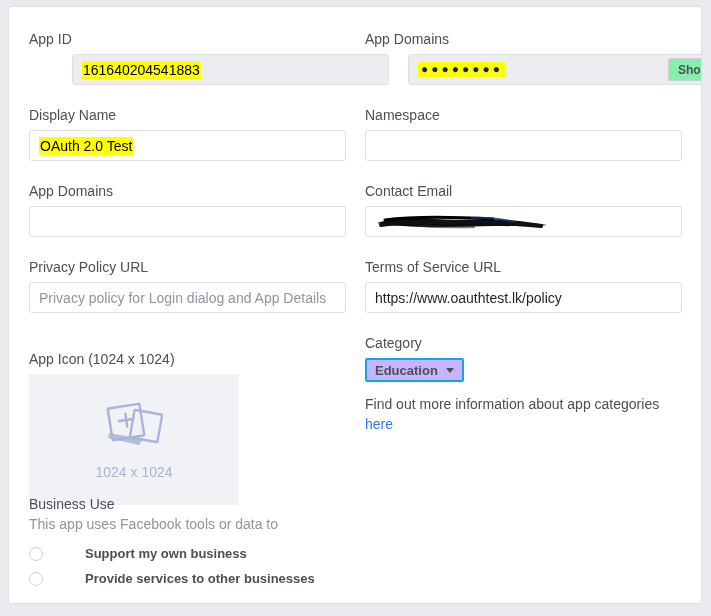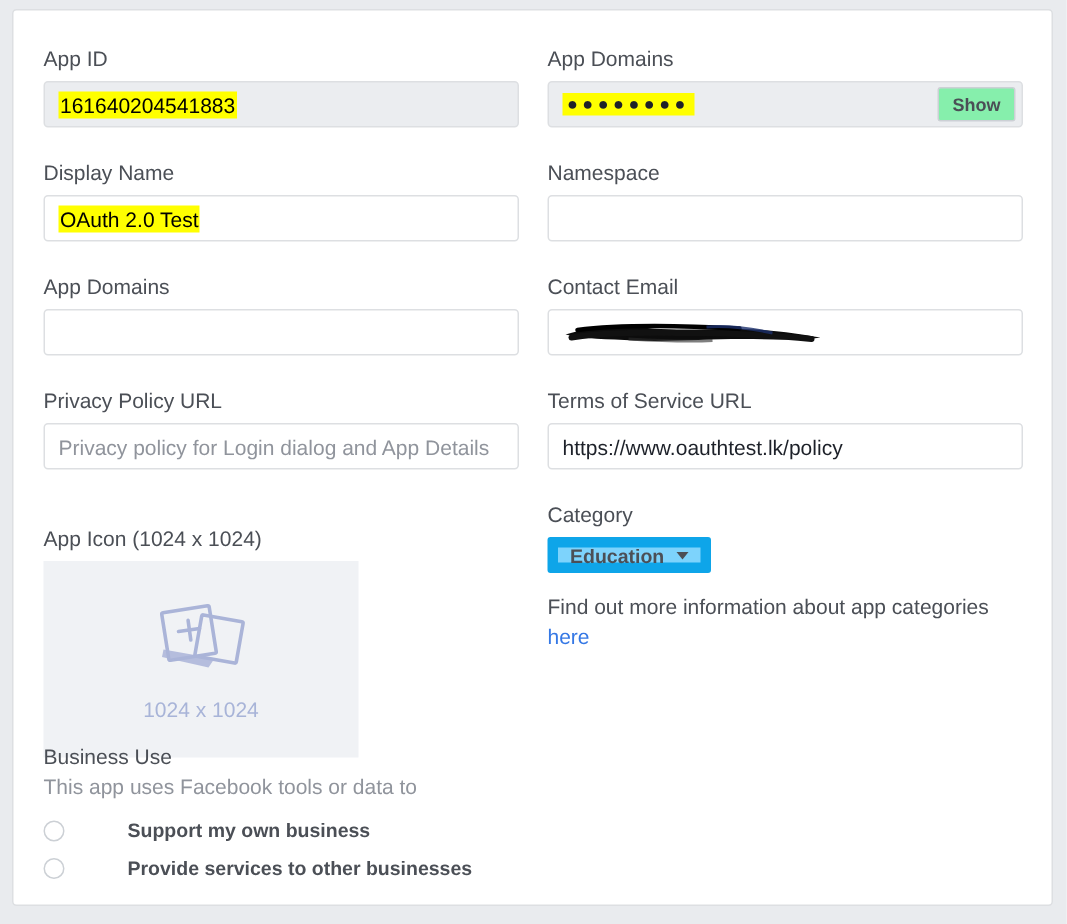--- a/index.html
+++ b/index.html
@@ -48,21 +48,21 @@
     border: 1px solid #dddfe2;
     border-radius: 3px;
     background: #ffffff;
     display: flex;
     align-items: center;
     padding: 0 9px;
     font-size: 14px;
     color: #1d2129;
     overflow: hidden;
   }
-  .input-box.readonly { background: #ebedf0; }
+  .input-box.readonly { background: #ebedf0; margin-left: 43px; }
   .input-box.has-button { padding-right: 0; }
   .input-text { font-size: 14px; color: #1d2129; line-height: 18px; }
   .input-text.placeholder { color: #90949c; }
   .hl { background: #ffff00; color: #000000; padding: 0 1px; }
 
   .secret-dots {
     background: #ffff00;
     display: inline-block;
     padding: 1px 3px 2px 3px;
     letter-spacing: 3px;
@@ -110,23 +110,23 @@
     font-size: 14px;
     color: #a8b4d8;
     margin-top: 9px;
   }
 
   .category-select {
     display: inline-flex;
     align-items: center;
     height: 24px;
     padding: 0 8px;
-    border: 7px solid #0ea5e9;
+    border: 2px solid #0ea5e9;
     border-radius: 2px;
-    background: #7dd3fc;
+    background: #c4b5fd;
     font-size: 13px;
     font-weight: bold;
     color: #4b4f56;
     cursor: pointer;
   }
   .caret {
     margin-left: 8px;
     width: 0; height: 0;
     border-left: 4px solid transparent;
     border-right: 4px solid transparent;

